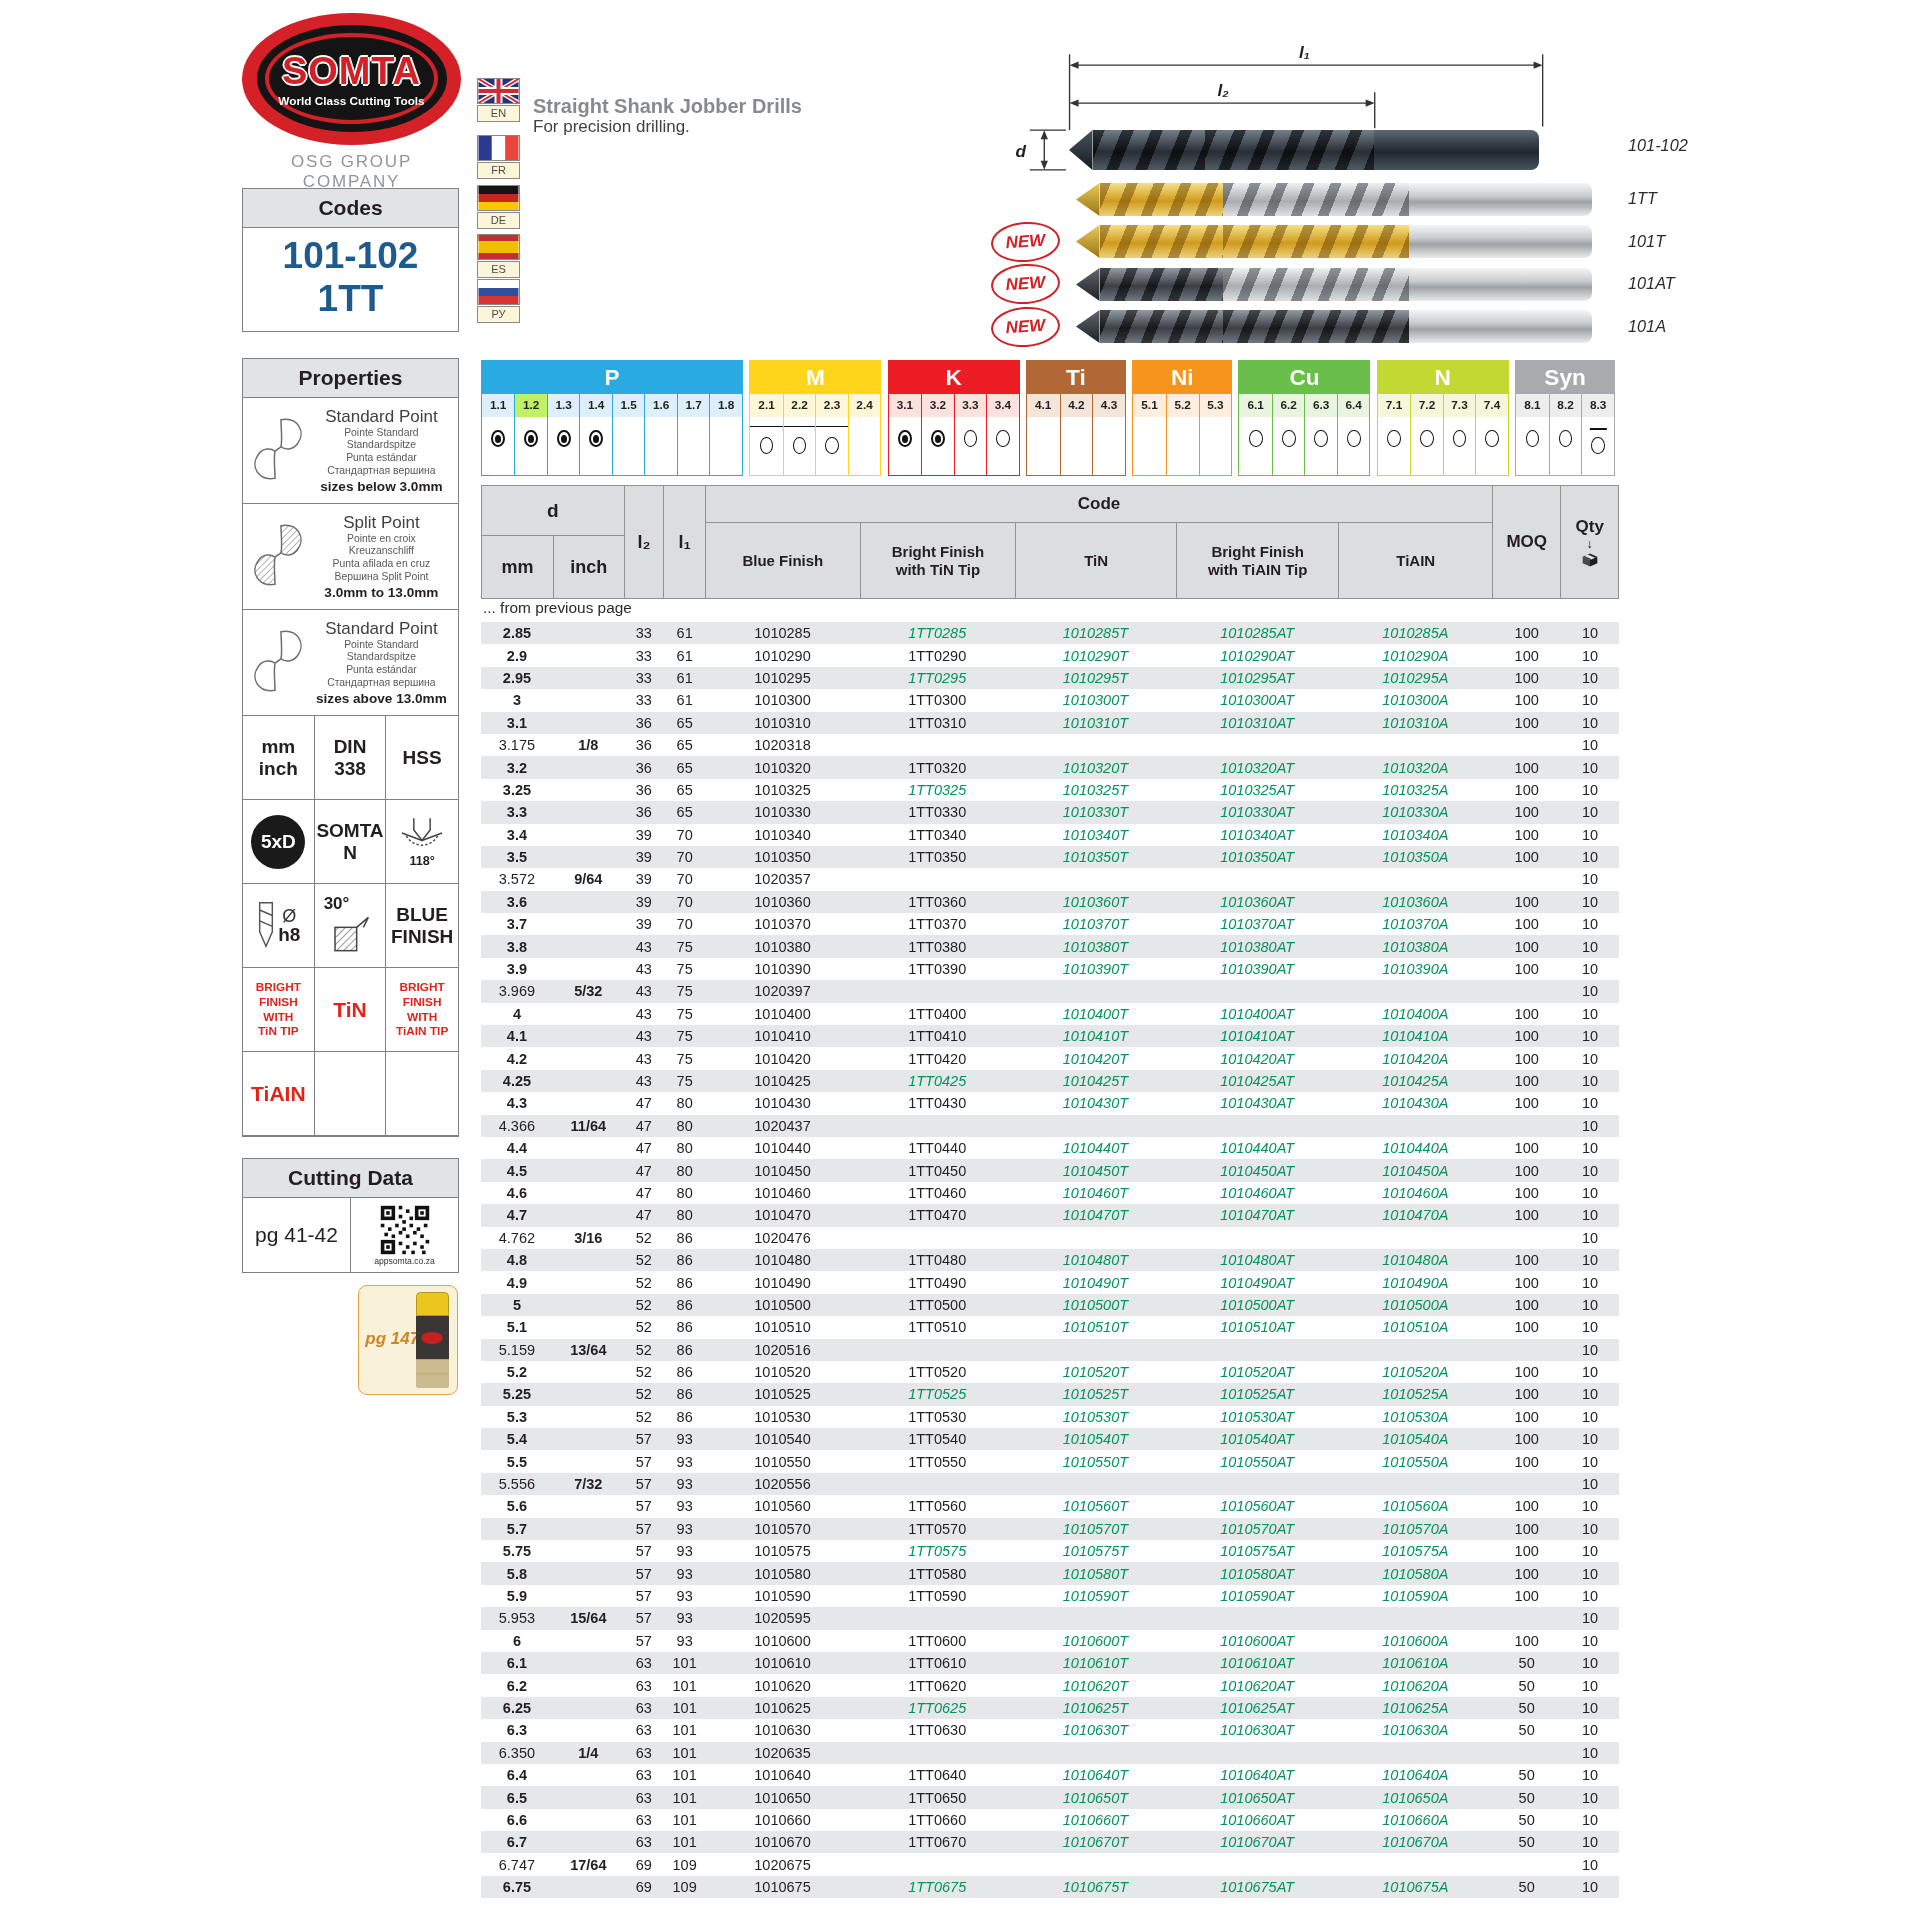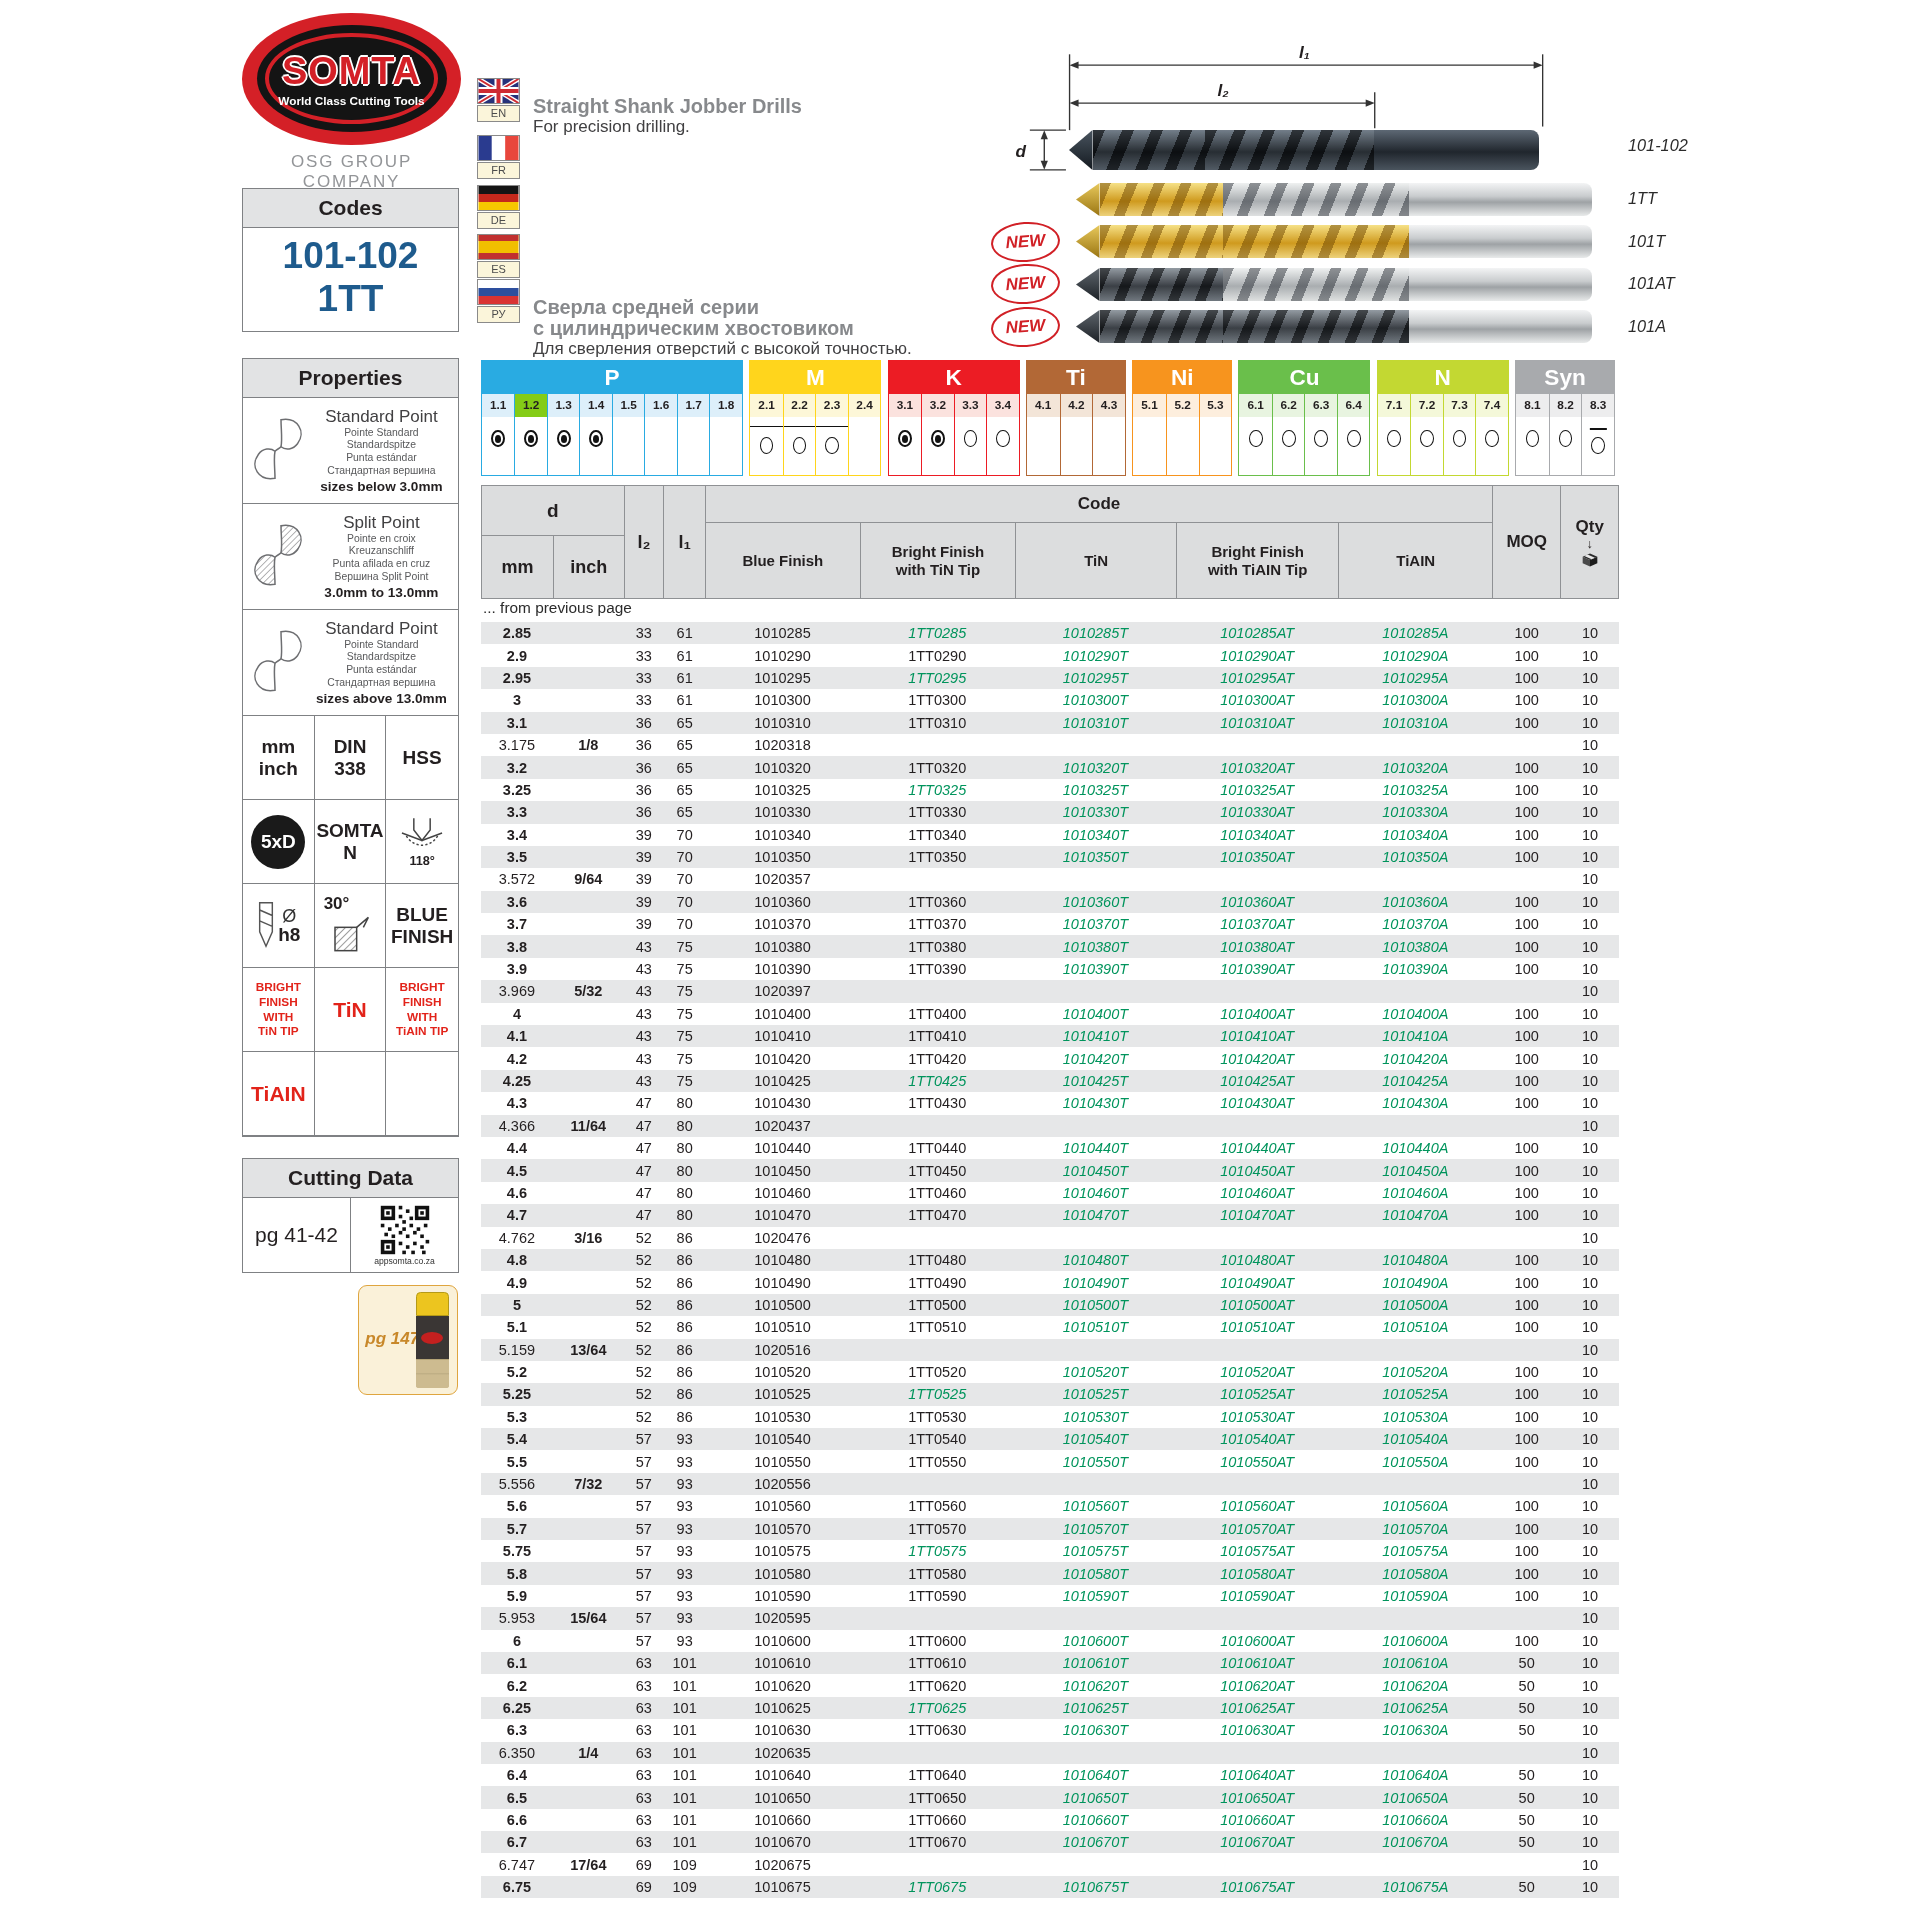--- a/index.html
+++ b/index.html
@@ -219,25 +219,20 @@
       </div>
     </div>
     <div class="abs lang-item" style="top: 277px;">
       <div class="flag-wrap">
         <svg viewBox="0 0 60 36">
           <rect width="60" height="12" fill="#fff"></rect>
           <rect y="12" width="60" height="12" fill="#2d4f9e"></rect>
           <rect y="24" width="60" height="12" fill="#d93333"></rect>
         </svg>
         <div class="flag-label">РУ</div>
-      </div>
-      <div class="lang-text">
-        <div class="lang-title">Сверла средней серии
-с цилиндрическим хвостовиком</div>
-        <div class="lang-sub">Для сверления отверстий с высокой точностью.</div>
       </div>
     </div>
   </div>
 
 <svg id="dim-svg" class="abs" width="633" height="158" viewBox="0 0 700 175">
   <g stroke="#333" stroke-width="1.5" fill="none">
     <line x1="92" y1="38" x2="92" y2="122"></line>
     <line x1="616" y1="38" x2="616" y2="118"></line>
     <line x1="100" y1="50" x2="608" y2="50"></line>
     <line x1="430" y1="80" x2="430" y2="120"></line>
@@ -316,21 +311,21 @@
       <div class="mcells">
         <div class="mcell">
           <div class="mnum" style="background: rgb(221, 239, 250);">1.1</div>
           <div class="mcirc">
             <span class="ring filled">
               <i class="dotin"></i>
             </span>
           </div>
         </div>
         <div class="mcell" style="border-left: 0.9px solid rgb(41, 171, 226);">
-          <div class="mnum" style="background: #84cc16;">1.2</div>
+          <div class="mnum" style="background: #bef264;">1.2</div>
           <div class="mcirc">
             <span class="ring filled">
               <i class="dotin"></i>
             </span>
           </div>
         </div>
         <div class="mcell" style="border-left: 0.9px solid rgb(41, 171, 226);">
           <div class="mnum" style="background: rgb(221, 239, 250);">1.3</div>
           <div class="mcirc">
             <span class="ring filled">

